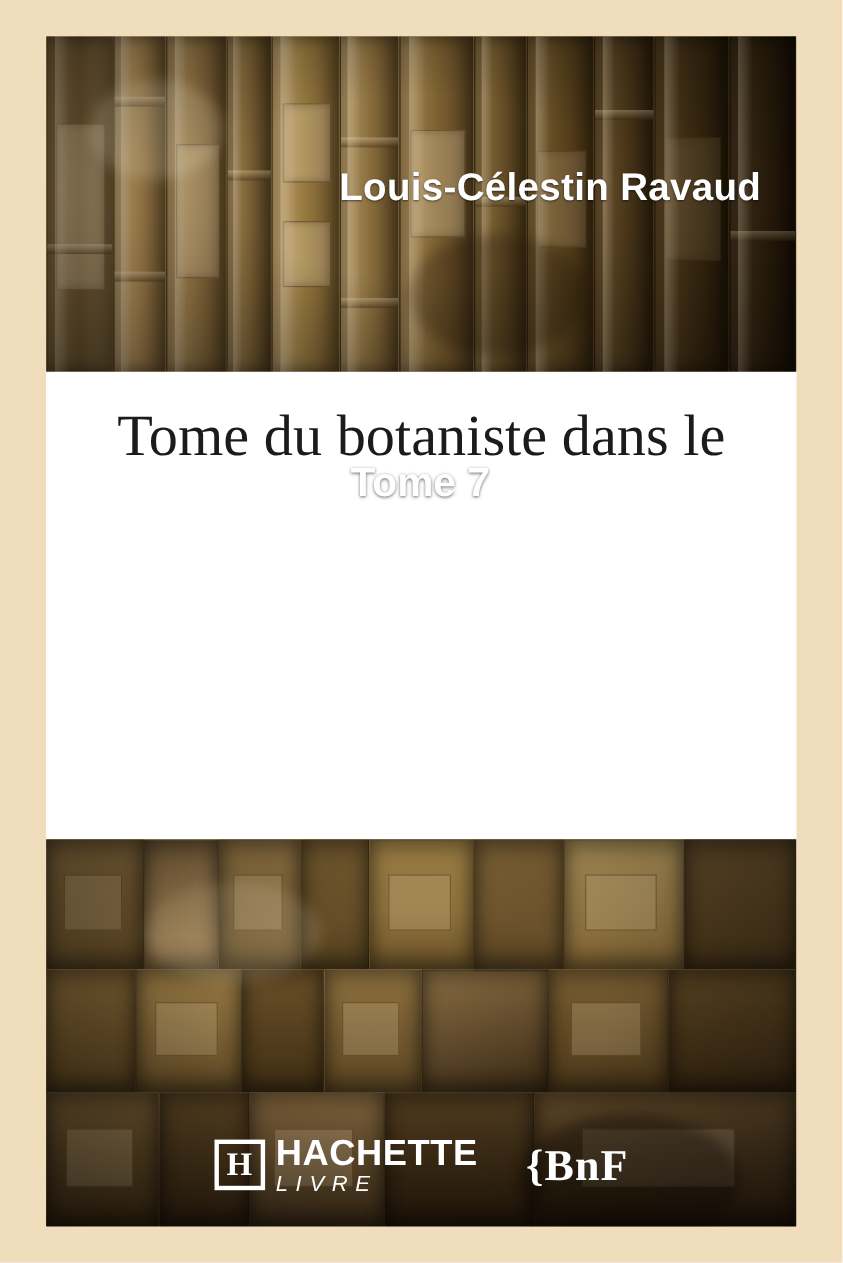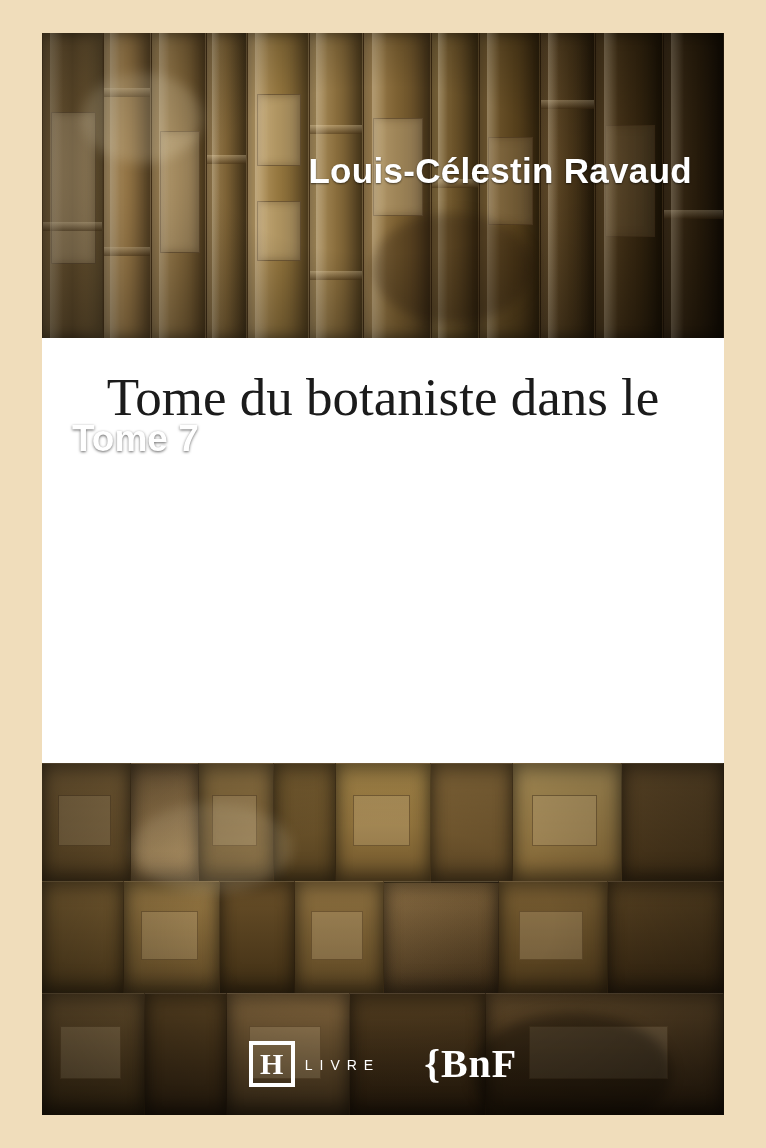--- a/index.html
+++ b/index.html
@@ -184,21 +184,21 @@
     font-size: 53px;
     line-height: 1.18;
     color: #1b1b1b;
   }
 
   .tome {
     position: absolute;
     right: 32px;
     top: 385px;
     width: 620px;
-    text-align: left;
+    text-align: center;
     font-family: "Liberation Sans", sans-serif;
     font-weight: bold;
     font-size: 37px;
     color: #ffffff;
     text-shadow: 0 1px 3px rgba(0,0,0,0.6);
     z-index: 6;
   }
 
   
   .logos {
@@ -238,24 +238,25 @@
   }
   .h-name {
     font-family: "Liberation Sans", sans-serif;
     font-weight: bold;
     font-size: 33px;
     letter-spacing: 0.5px;
     color: #ffffff;
   }
   .h-sub {
     font-family: "Liberation Sans", sans-serif;
-    font-size: 14px;
+    font-size: 20px;
     letter-spacing: 7px;
     color: #ffffff;
     margin-top: 3px;
+    font-style: italic;
   }
   .bnf {
     font-family: "Liberation Serif", serif;
     font-size: 40px;
     font-weight: bold;
     color: #ffffff;
     letter-spacing: 1px;
   }
 </style>
 </head>
@@ -377,20 +378,21 @@
 
       <div class="mottle" style="left:90px; top:40px; width:160px; height:90px; background:rgba(255,240,205,0.14);"></div>
       <div class="mottle" style="left:430px; top:250px; width:200px; height:120px; background:rgba(15,9,3,0.40);"></div>
       <div class="vignette"></div>
     </div>
 
     <div class="logos">
       <div class="hachette">
         <div class="h-mark">H</div>
         <div class="h-words">
+          <div class="h-name">HACHETTE</div>
           <div class="h-sub">LIVRE</div>
         </div>
       </div>
       <div class="bnf">{BnF</div>
     </div>
 
   </div>
 </div>
 
 </body></html>

